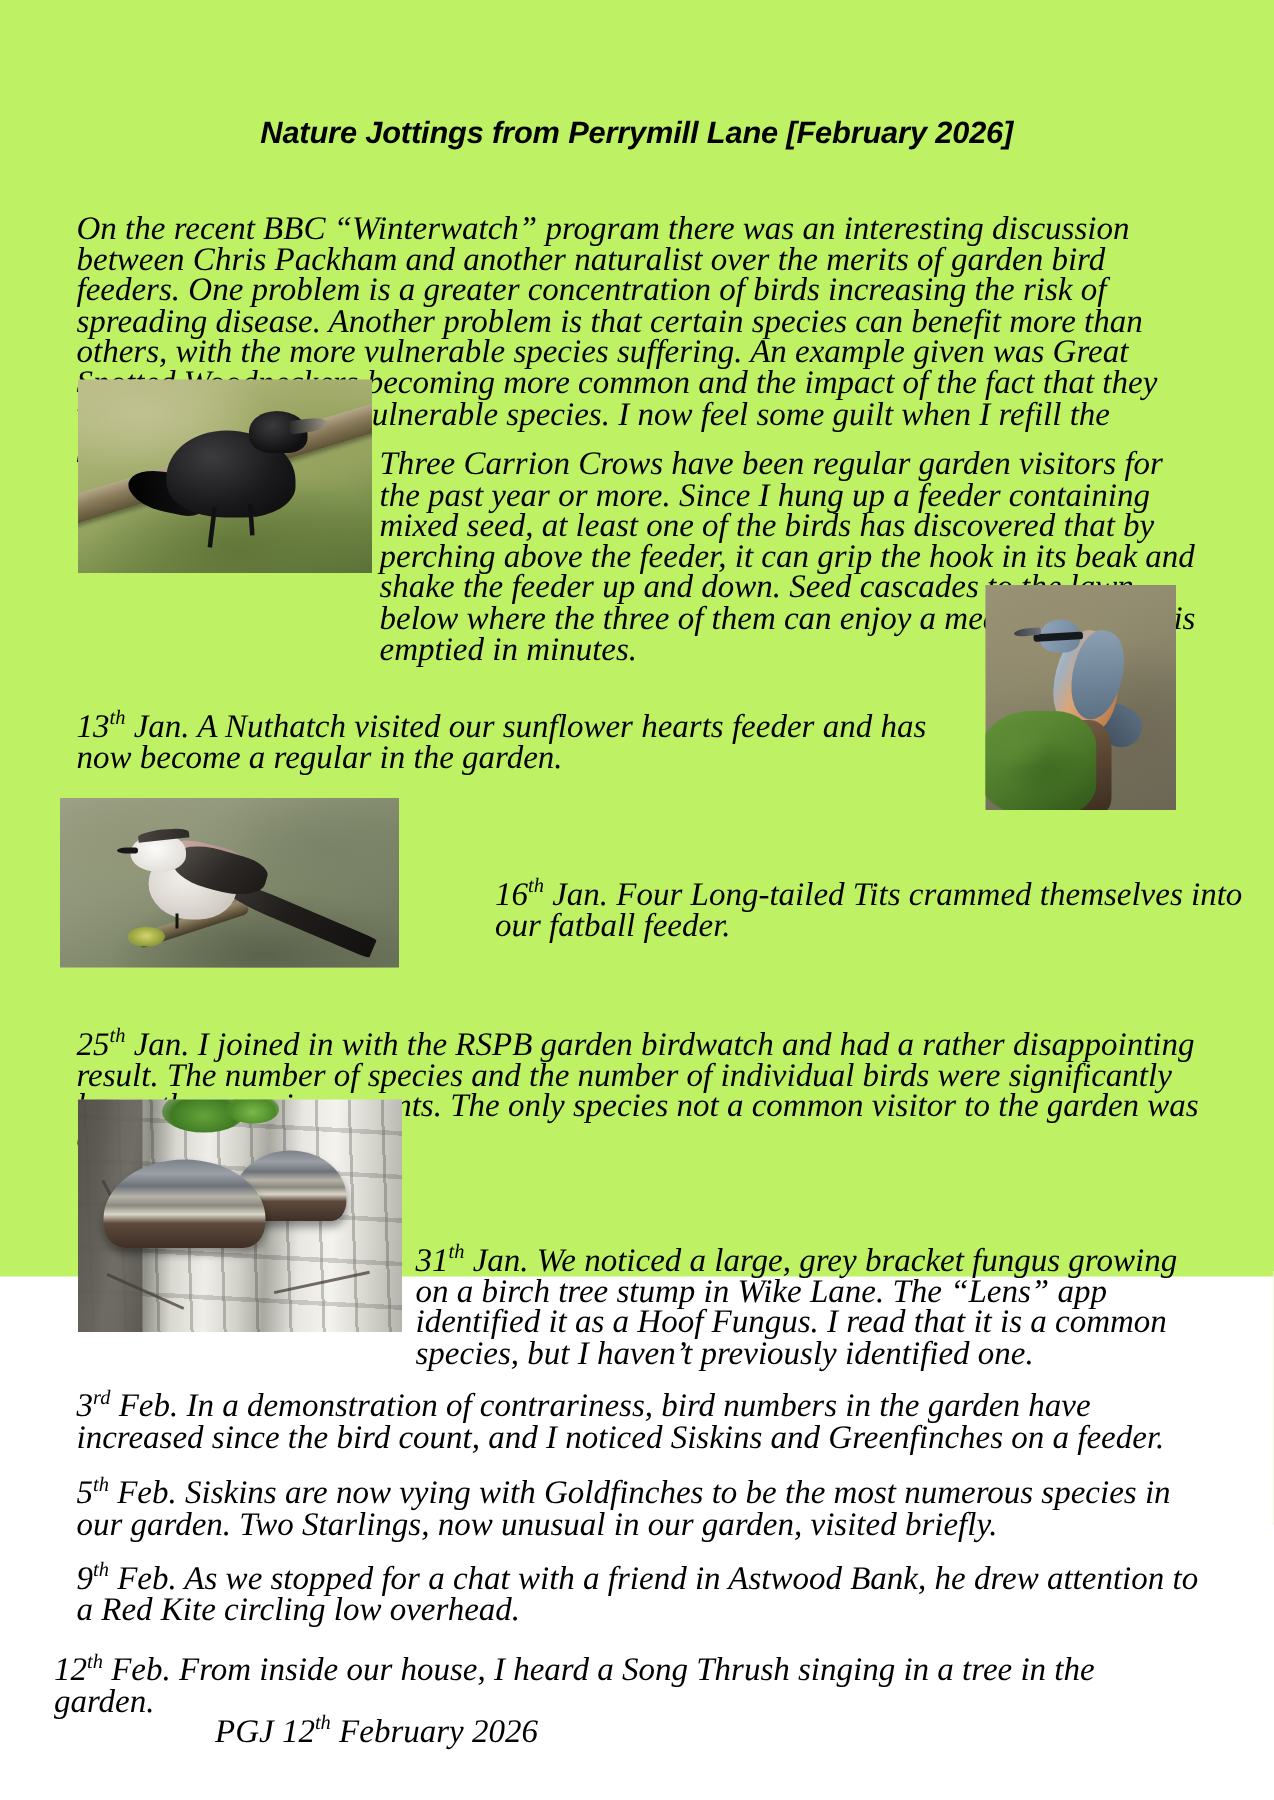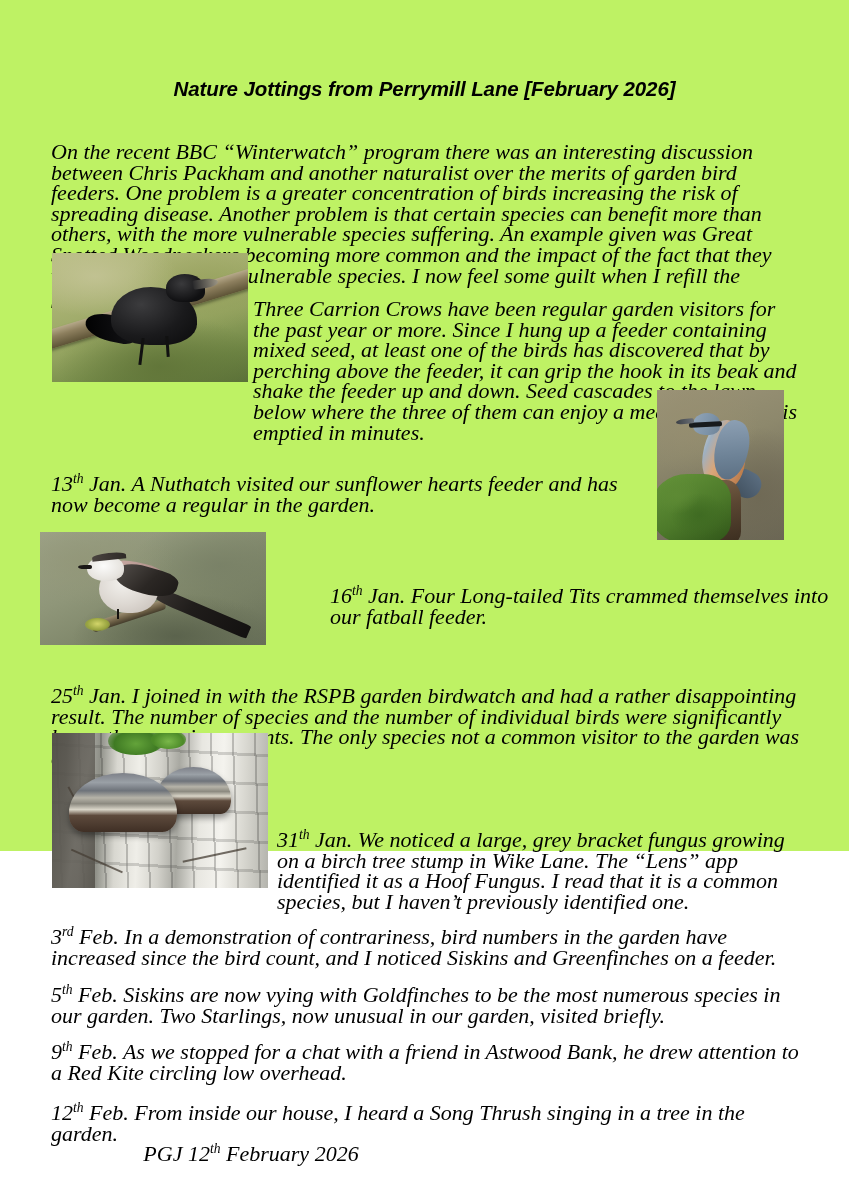--- a/index.html
+++ b/index.html
@@ -54,21 +54,21 @@
 
   #p-intro     { left: 51px; top: 120px;  width: 756px; }
   #p-crow      { left: 253px; top: 277px; width: 554px; }
   #p-nuthatch  { left: 51px; top: 452px;  width: 600px; }
   #p-ltit      { left: 306px; top: 564px; width: 500px; margin-left: 24px; }
   #p-rspb      { left: 51px; top: 664px;  width: 756px; }
   #p-fungus    { left: 277px; top: 808px; width: 530px; }
   #p-feb3      { left: 51px; top: 905px;  width: 756px; }
   #p-feb5      { left: 51px; top: 963px;  width: 756px; }
   #p-feb9      { left: 51px; top: 1022px; width: 756px; margin-top: 20px; }
-  #p-feb12     { left: 51px; top: 1081px; width: 756px; }
+  #p-feb12     { left: 36px; top: 1081px; width: 756px; }
   #p-sign      { left: 51px; top: 1122px; width: 400px; text-align: center; }
 
   
   .photo {
     position: absolute;
     overflow: hidden;
     background-color: #8a8f6a;
   }
   .photo .layer { position: absolute; left: 0; top: 0; right: 0; bottom: 0; }
 

